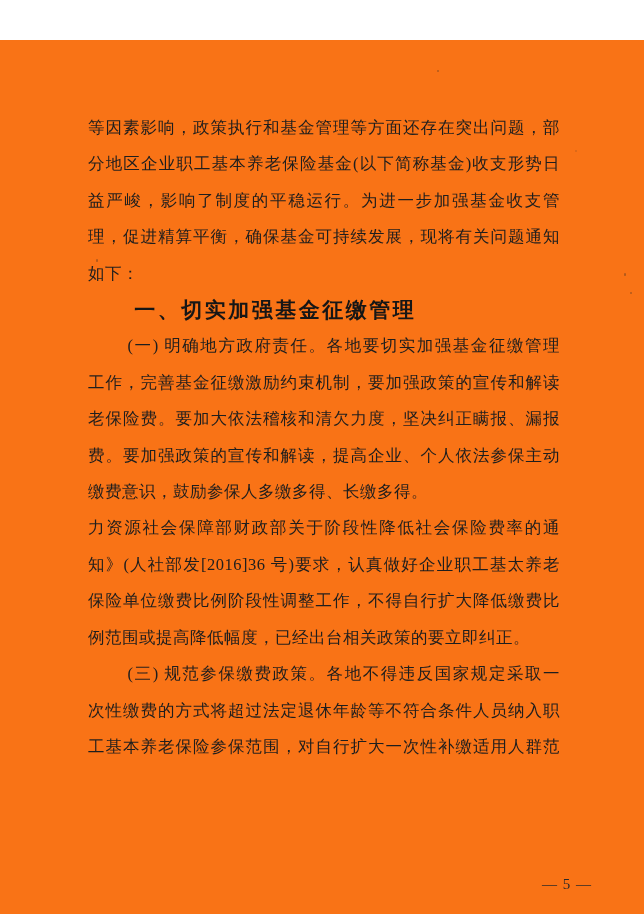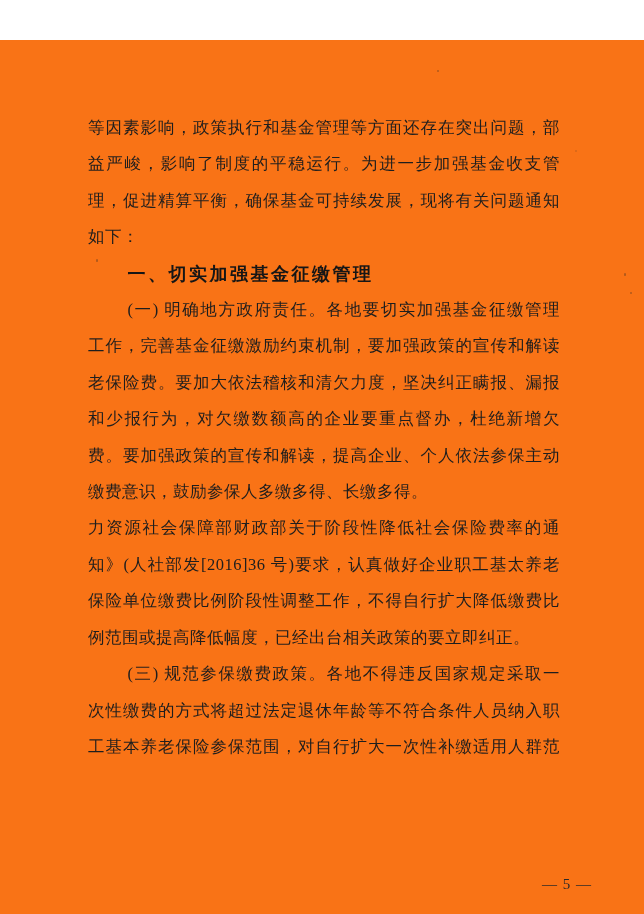--- a/index.html
+++ b/index.html
@@ -35,21 +35,21 @@
     text-align: right;
     text-align-last: left;
     -moz-text-align-last: left;
   }
   .line.indent {
     text-indent: 2.4em;
   }
   .heading {
     font-family: "Liberation Sans", "DejaVu Sans", sans-serif;
     font-weight: 700;
-    font-size: 18px;
+    font-size: 21px;
     text-align: right;
     text-align-last: left;
     -moz-text-align-last: left;
     text-indent: 2.2em;
     letter-spacing: 2.5px;
     color: #161616;
   }
   .page-number {
     position: absolute;
     top: 836px;
@@ -77,30 +77,30 @@
 
 <div class="page">
   <div class="speck s1"></div>
   <div class="speck s2"></div>
   <div class="speck s3"></div>
   <div class="speck s4"></div>
   <div class="speck s5"></div>
 
   <div class="content">
     <div class="line">等因素影响，政策执行和基金管理等方面还存在突出问题，部</div>
+    <div class="line">分地区企业职工基本养老保险基金(以下简称基金)收支形势日</div>
     <div class="line">益严峻，影响了制度的平稳运行。为进一步加强基金收支管</div>
     <div class="line">理，促进精算平衡，确保基金可持续发展，现将有关问题通知</div>
     <div class="line short">如下：</div>
 
     <div class="line heading">一、切实加强基金征缴管理</div>
 
     <div class="line indent">(一) 明确地方政府责任。各地要切实加强基金征缴管理</div>
     <div class="line">工作，完善基金征缴激励约束机制，要加强政策的宣传和解读</div>
     <div class="line">老保险费。要加大依法稽核和清欠力度，坚决纠正瞒报、漏报</div>
-    <div class="line">和少报行为，对欠缴数额高的企业要重点督办，杜绝新增欠</div>
     <div class="line">费。要加强政策的宣传和解读，提高企业、个人依法参保主动</div>
     <div class="line short">缴费意识，鼓励参保人多缴多得、长缴多得。</div>
 
     <div class="line">力资源社会保障部财政部关于阶段性降低社会保险费率的通</div>
     <div class="line">知》(人社部发[2016]36 号)要求，认真做好企业职工基太养老</div>
     <div class="line">保险单位缴费比例阶段性调整工作，不得自行扩大降低缴费比</div>
     <div class="line short">例范围或提高降低幅度，已经出台相关政策的要立即纠正。</div>
 
     <div class="line indent">(三) 规范参保缴费政策。各地不得违反国家规定采取一</div>
     <div class="line">次性缴费的方式将超过法定退休年龄等不符合条件人员纳入职</div>

